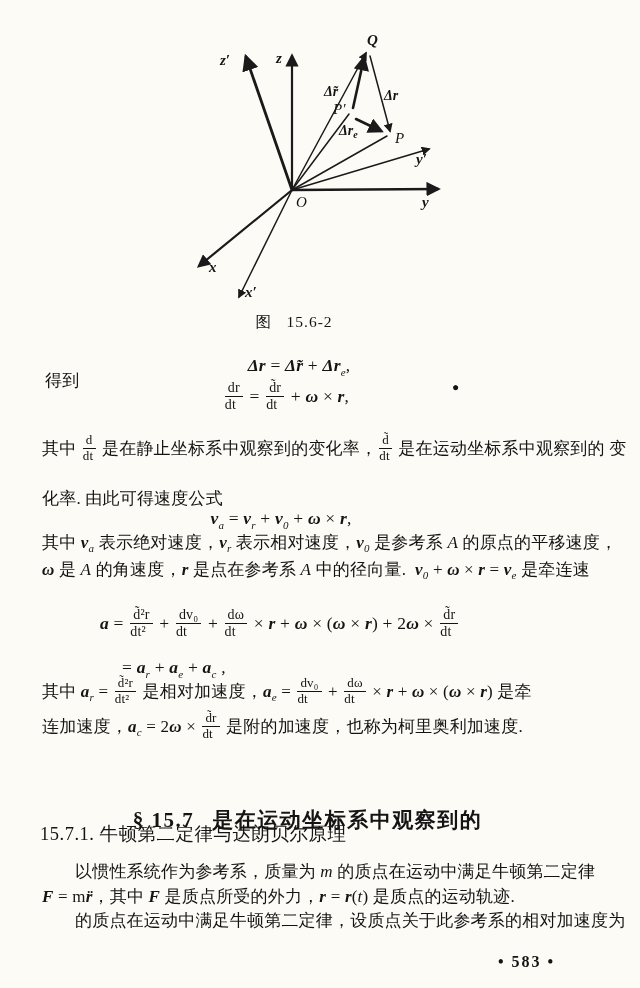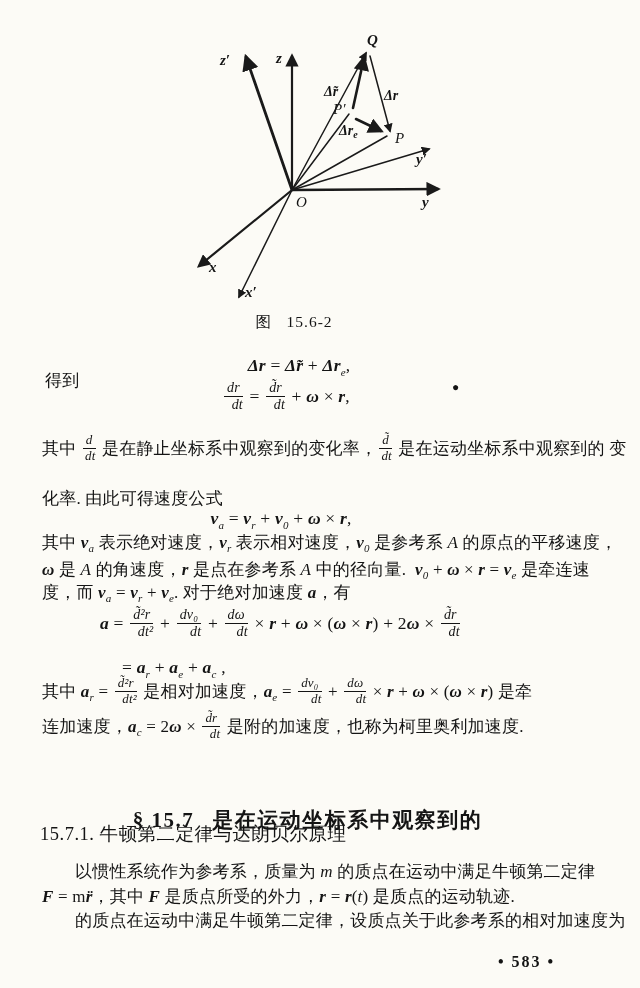--- a/index.html
+++ b/index.html
@@ -5,21 +5,21 @@
   html,body{margin:0;padding:0;background:#d8d8d4;}
   .page{position:relative;width:640px;height:988px;background:#fcfbf6;color:#141414;
         font-family:"Liberation Serif","DejaVu Serif",serif;overflow:hidden;margin:0 auto;}
   .ln{position:absolute;font-size:17px;line-height:27px;white-space:pre;letter-spacing:.2px;}
   .ctr{left:0;width:588px;text-align:center;}
   .eq{font-size:17.5px;}
   i{font-style:italic;}
   .v{font-weight:700;font-style:italic;}
   b{font-weight:400;}
   sub{font-size:11px;font-style:italic;line-height:0;}
-  .frac{display:inline-block;vertical-align:middle;text-align:right;font-style:italic;
+  .frac{display:inline-block;vertical-align:middle;text-align:left;
         line-height:1.08;margin:0 2px;position:relative;top:-2px;}
   .frac .num{display:block;border-bottom:1.4px solid #141414;padding:0 3px 1px;}
   .frac .den{display:block;}
   .ln .frac{font-size:13px;}
   .eq .frac{font-size:14px;}
   .heading{font-size:21px;font-weight:700;letter-spacing:1.5px;}
   .subheading{font-size:18.5px;letter-spacing:.5px;}
   .caption{font-size:15.5px;letter-spacing:1px;}
   .pagenum{font-size:16px;font-weight:700;letter-spacing:2px;}
   .inkdot{position:absolute;font-size:12px;}
@@ -76,21 +76,20 @@
   <div class="ln eq ctr" style="top:382px;transform:translateX(-8px);"><span class="frac"><span class="num">dr</span><span class="den">dt</span></span> = <span class="frac"><span class="num">d̃r</span><span class="den">dt</span></span> + <span class="v">ω</span> × <span class="v">r</span>,</div>
   <span class="inkdot" style="left:452px;top:380px;">●</span>
 
   <div class="ln" style="left:42px;top:435px;">其中 <span class="frac"><span class="num">d</span><span class="den">dt</span></span> 是在静止坐标系中观察到的变化率，<span class="frac"><span class="num">d̃</span><span class="den">dt</span></span> 是在运动坐标系中观察到的 变</div>
   <div class="ln" style="left:42px;top:485px;">化率. 由此可得速度公式</div>
 
   <div class="ln eq ctr" style="top:505px;transform:translateX(-13px);"><span class="v">v</span><sub>a</sub> = <span class="v">v</span><sub>r</sub> + <span class="v">v</span><sub>0</sub> + <span class="v">ω</span> × <span class="v">r</span>,</div>
 
   <div class="ln" style="left:42px;top:529px;">其中 <span class="v">v</span><sub>a</sub> 表示绝对速度，<span class="v">v</span><sub>r</sub> 表示相对速度，<span class="v">v</span><sub>0</sub> 是参考系 <i>A</i> 的原点的平移速度，</div>
   <div class="ln" style="left:42px;top:556px;"><span class="v">ω</span> 是 <i>A</i> 的角速度，<span class="v">r</span> 是点在参考系 <i>A</i> 中的径向量.  <span class="v">v</span><sub>0</sub> + <span class="v">ω</span> × <span class="v">r</span> = <span class="v">v</span><sub>e</sub> 是牵连速</div>
-  <div class="ln" style="left:42px;top:579px;">度，而 <span class="v">v</span><sub>a</sub> = <span class="v">v</span><sub>r</sub> + <span class="v">v</span><sub>e</sub>. 对于绝对加速度 <span class="v">a</span>，有</div>
 
   <div class="ln eq" style="left:100px;top:609px;"><span class="v">a</span> = <span class="frac"><span class="num">d̃²r</span><span class="den">dt²</span></span> + <span class="frac"><span class="num">dv₀</span><span class="den">dt</span></span> + <span class="frac"><span class="num">dω</span><span class="den">dt</span></span> × <span class="v">r</span> + <span class="v">ω</span> × (<span class="v">ω</span> × <span class="v">r</span>) + 2<span class="v">ω</span> × <span class="frac"><span class="num">d̃r</span><span class="den">dt</span></span></div>
   <div class="ln eq" style="left:122px;top:654px;">= <span class="v">a</span><sub>r</sub> + <span class="v">a</span><sub>e</sub> + <span class="v">a</span><sub>c</sub> ,</div>
 
   <div class="ln" style="left:42px;top:678px;">其中 <span class="v">a</span><sub>r</sub> = <span class="frac"><span class="num">d̃²r</span><span class="den">dt²</span></span> 是相对加速度，<span class="v">a</span><sub>e</sub> = <span class="frac"><span class="num">dv₀</span><span class="den">dt</span></span> + <span class="frac"><span class="num">dω</span><span class="den">dt</span></span> × <span class="v">r</span> + <span class="v">ω</span> × (<span class="v">ω</span> × <span class="v">r</span>) 是牵</div>
   <div class="ln" style="left:42px;top:713px;">连加速度，<span class="v">a</span><sub>c</sub> = 2<span class="v">ω</span> × <span class="frac"><span class="num">d̃r</span><span class="den">dt</span></span> 是附的加速度，也称为<b>柯里奥利加速度</b>.</div>
 
   <div class="ln ctr heading" style="top:780px;">
     <span>§ 15.7</span><span style="margin-left:18px;">是在运动坐标系中观察到的</span>
   </div>

